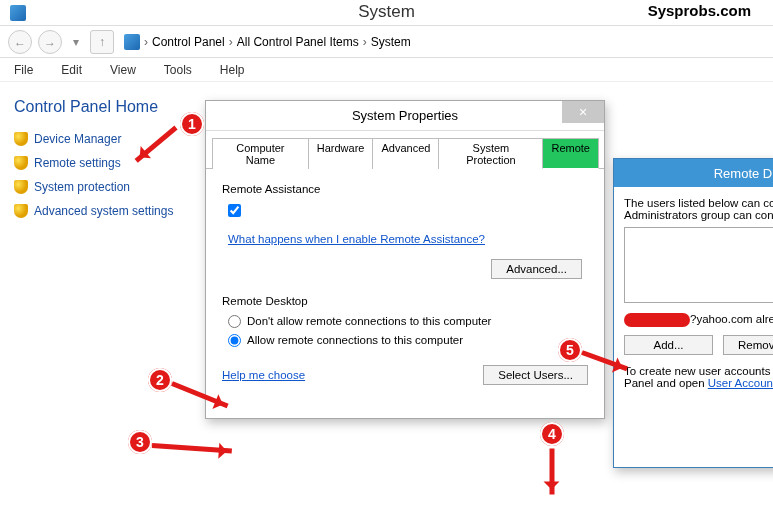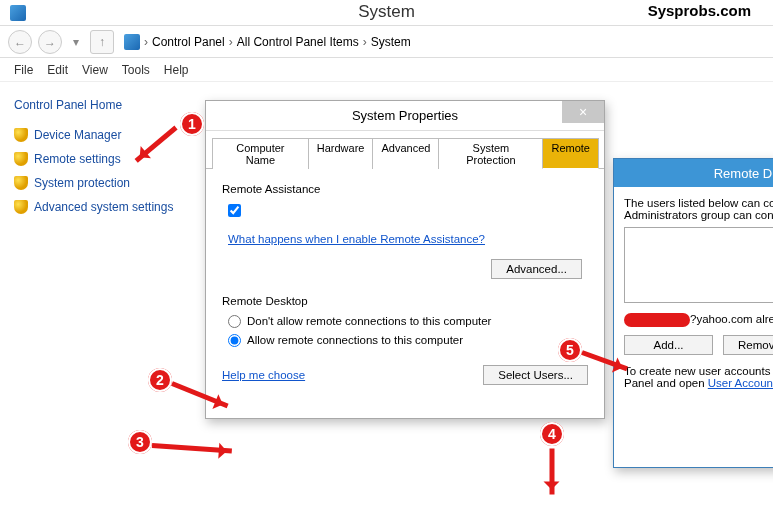--- a/index.html
+++ b/index.html
@@ -14,43 +14,43 @@
 
 .addr { height: 32px; display: flex; align-items: center; gap: 6px; padding: 0 8px; border-bottom: 1px solid #ddd; }
 .nav-btn { width: 24px; height: 24px; border: 1px solid #ccc; border-radius: 3px; background: #f7f7f7; color: #888; display: flex; align-items: center; justify-content: center; cursor: pointer; }
 .nav-btn.round { border-radius: 50%; }
 .addr .crumbs { display: flex; align-items: center; gap: 4px; margin-left: 4px; }
 .crumb-icon { width: 16px; height: 16px; background: linear-gradient(135deg,#4aa0e0,#1b68b2); border-radius: 2px; display: inline-block; }
 .crumb-sep { color: #666; }
 .crumb { color: #000; cursor: pointer; }
 
 
-.menubar { height: 24px; display: flex; align-items: center; gap: 14px; padding: 0 14px; border-bottom: 1px solid #eee; }
+.menubar { height: 24px; display: flex; align-items: center; gap: 28px; padding: 0 14px; border-bottom: 1px solid #eee; }
 .menubar span { color: #333; cursor: pointer; }
 
 
 .left { position: absolute; left: 0; top: 84px; width: 190px; padding: 14px 6px 0 14px; }
-.cp-home { color: #1a4ea0; font-size: 12px; margin-bottom: 16px; cursor: pointer; }
+.cp-home { color: #1a4ea0; font-size: 16px; margin-bottom: 16px; cursor: pointer; }
 .lnk { display: flex; align-items: center; gap: 6px; color: #1a4ea0; margin: 10px 0; cursor: pointer; }
 .shield { width: 14px; height: 14px; background: radial-gradient(circle at 30% 30%,#ffe050,#e0a000 60%),linear-gradient(135deg,#3b90e0,#1560a8); border-radius: 2px 2px 50% 50%; }
 
 
 .anno { position: absolute; pointer-events: none; }
 .num { width: 24px; height: 24px; border-radius: 50%; background: #e21919; color: #fff; font-weight: bold; font-size: 14px; display: flex; align-items: center; justify-content: center; box-shadow: 0 0 0 2px #fff inset; }
 .arrow { position: absolute; background: #e21919; height: 5px; transform-origin: left center; }
 .arrow::after { content: ""; position: absolute; right: -3px; top: -5px; border: 8px solid transparent; border-left-color: #e21919; }
 .redblob { position: absolute; background: #e21919; border-radius: 10px; }
 
 
 .dlg { position: absolute; left: 205px; top: 100px; width: 400px; height: 319px; border: 1px solid #a8a8a8; background: #fff; box-shadow: 2px 4px 10px rgba(0,0,0,.25); }
 .dlg-title { height: 30px; background: #fff; border-bottom: 1px solid #ddd; display: flex; align-items: center; justify-content: center; position: relative; font-size: 13px; }
 .dlg-close { position: absolute; right: 0; top: 0; width: 42px; height: 22px; background: #c8c8c8; color: #fff; display: flex; align-items: center; justify-content: center; cursor: pointer; font-size: 14px; }
 .tabs { display: flex; padding: 6px 6px 0 6px; border-bottom: 1px solid #bdbdbd; font-size: 11px; text-align: center; }
 .tab { padding: 3px 8px; border: 1px solid #bdbdbd; border-bottom: none; margin-right: -1px; background: #fff; cursor: pointer; position: relative; top: 1px; }
-.tab.active { background: #eab308; border-bottom: 1px solid #fff; z-index: 2; }
+.tab.active { background: #22c55e; border-bottom: 1px solid #fff; z-index: 2; }
 .dlg-body { padding: 10px 16px; font-size: 11.5px; color: #000; }
 .group-label { margin: 4px 0 8px; }
 .chk { display: flex; align-items: flex-start; gap: 6px; margin: 4px 0 8px 6px; }
 .chk input { margin-top: 1px; }
 .linkish { color: #1155cc; text-decoration: underline; cursor: pointer; display: inline-block; margin: 8px 0 8px 6px; }
 .btn { border: 1px solid #a8a8a8; background: #f3f3f3; padding: 3px 14px; font-size: 11.5px; cursor: pointer; }
 .right-align { display: flex; justify-content: flex-end; margin: 6px 6px 10px 0; }
 .radio { display: flex; align-items: flex-start; gap: 6px; margin: 6px 0 6px 6px; }
 
 

